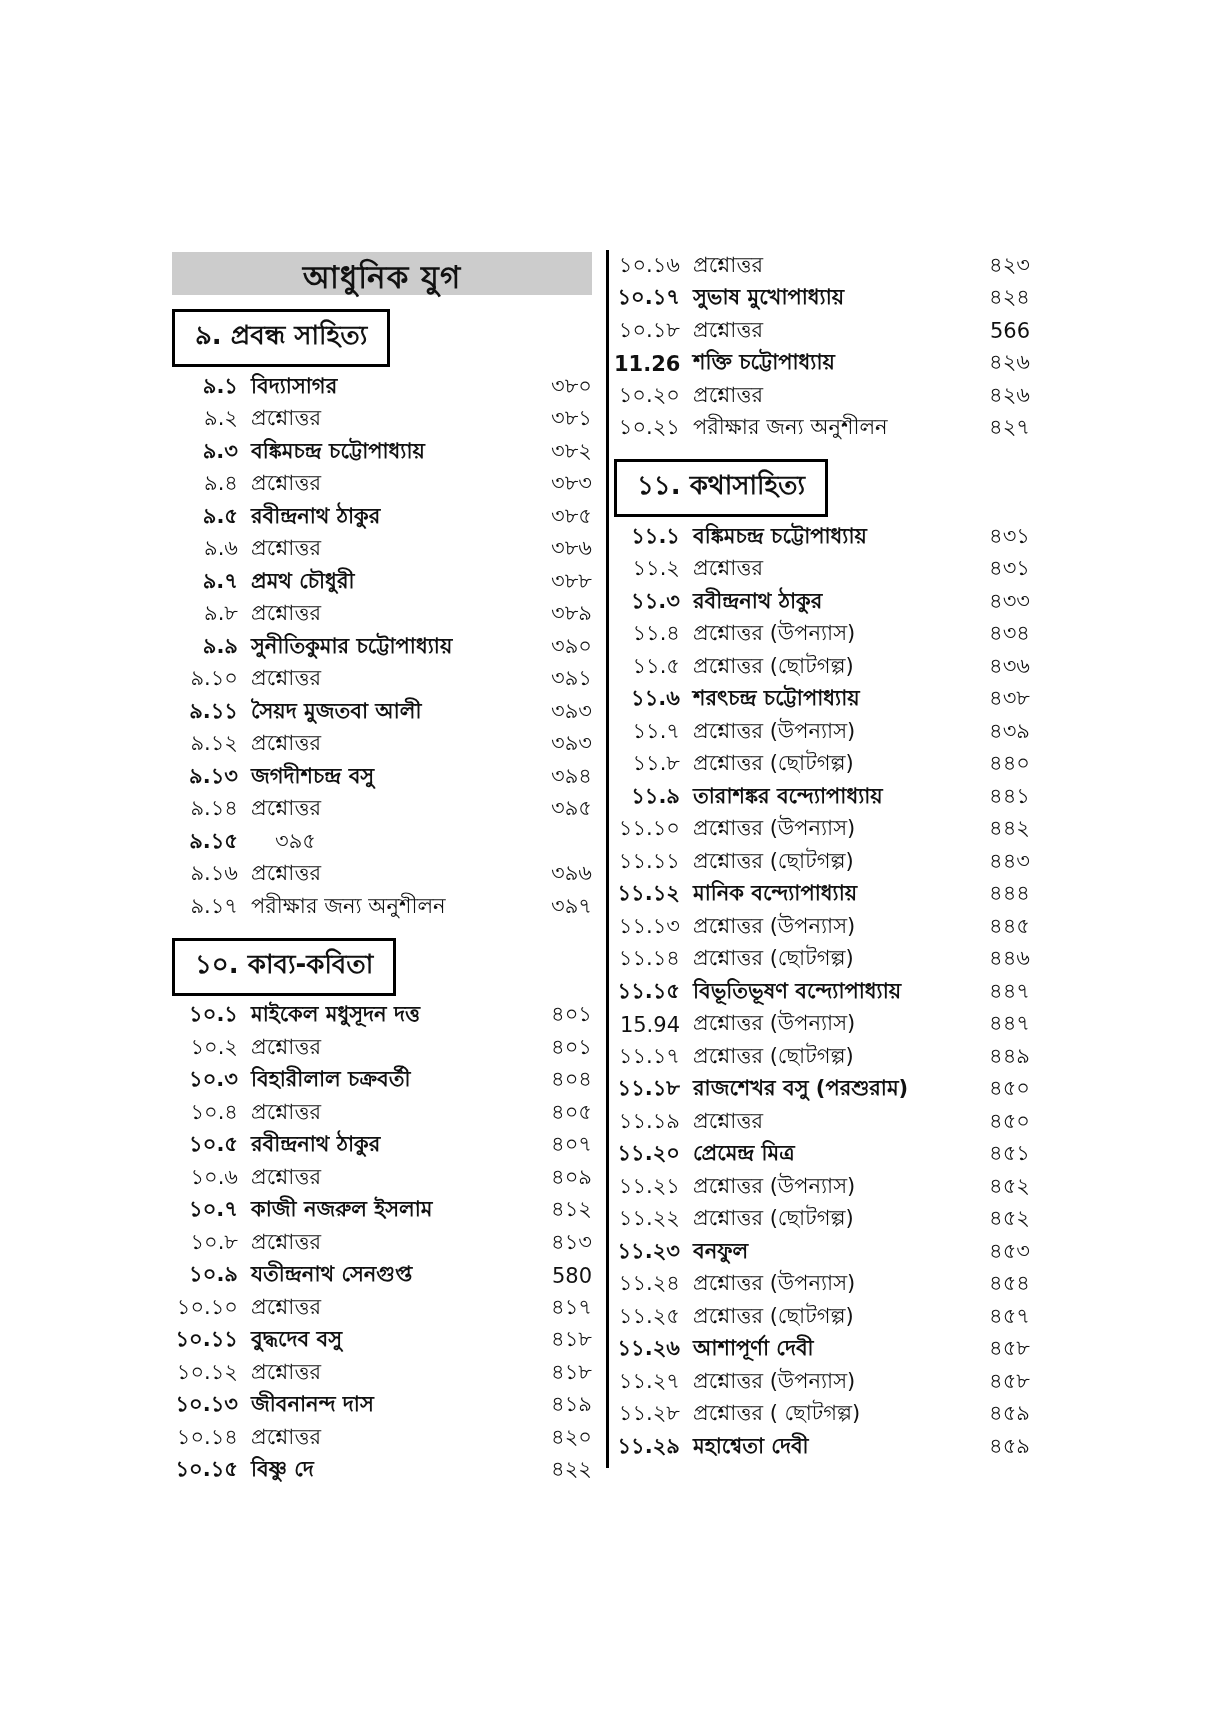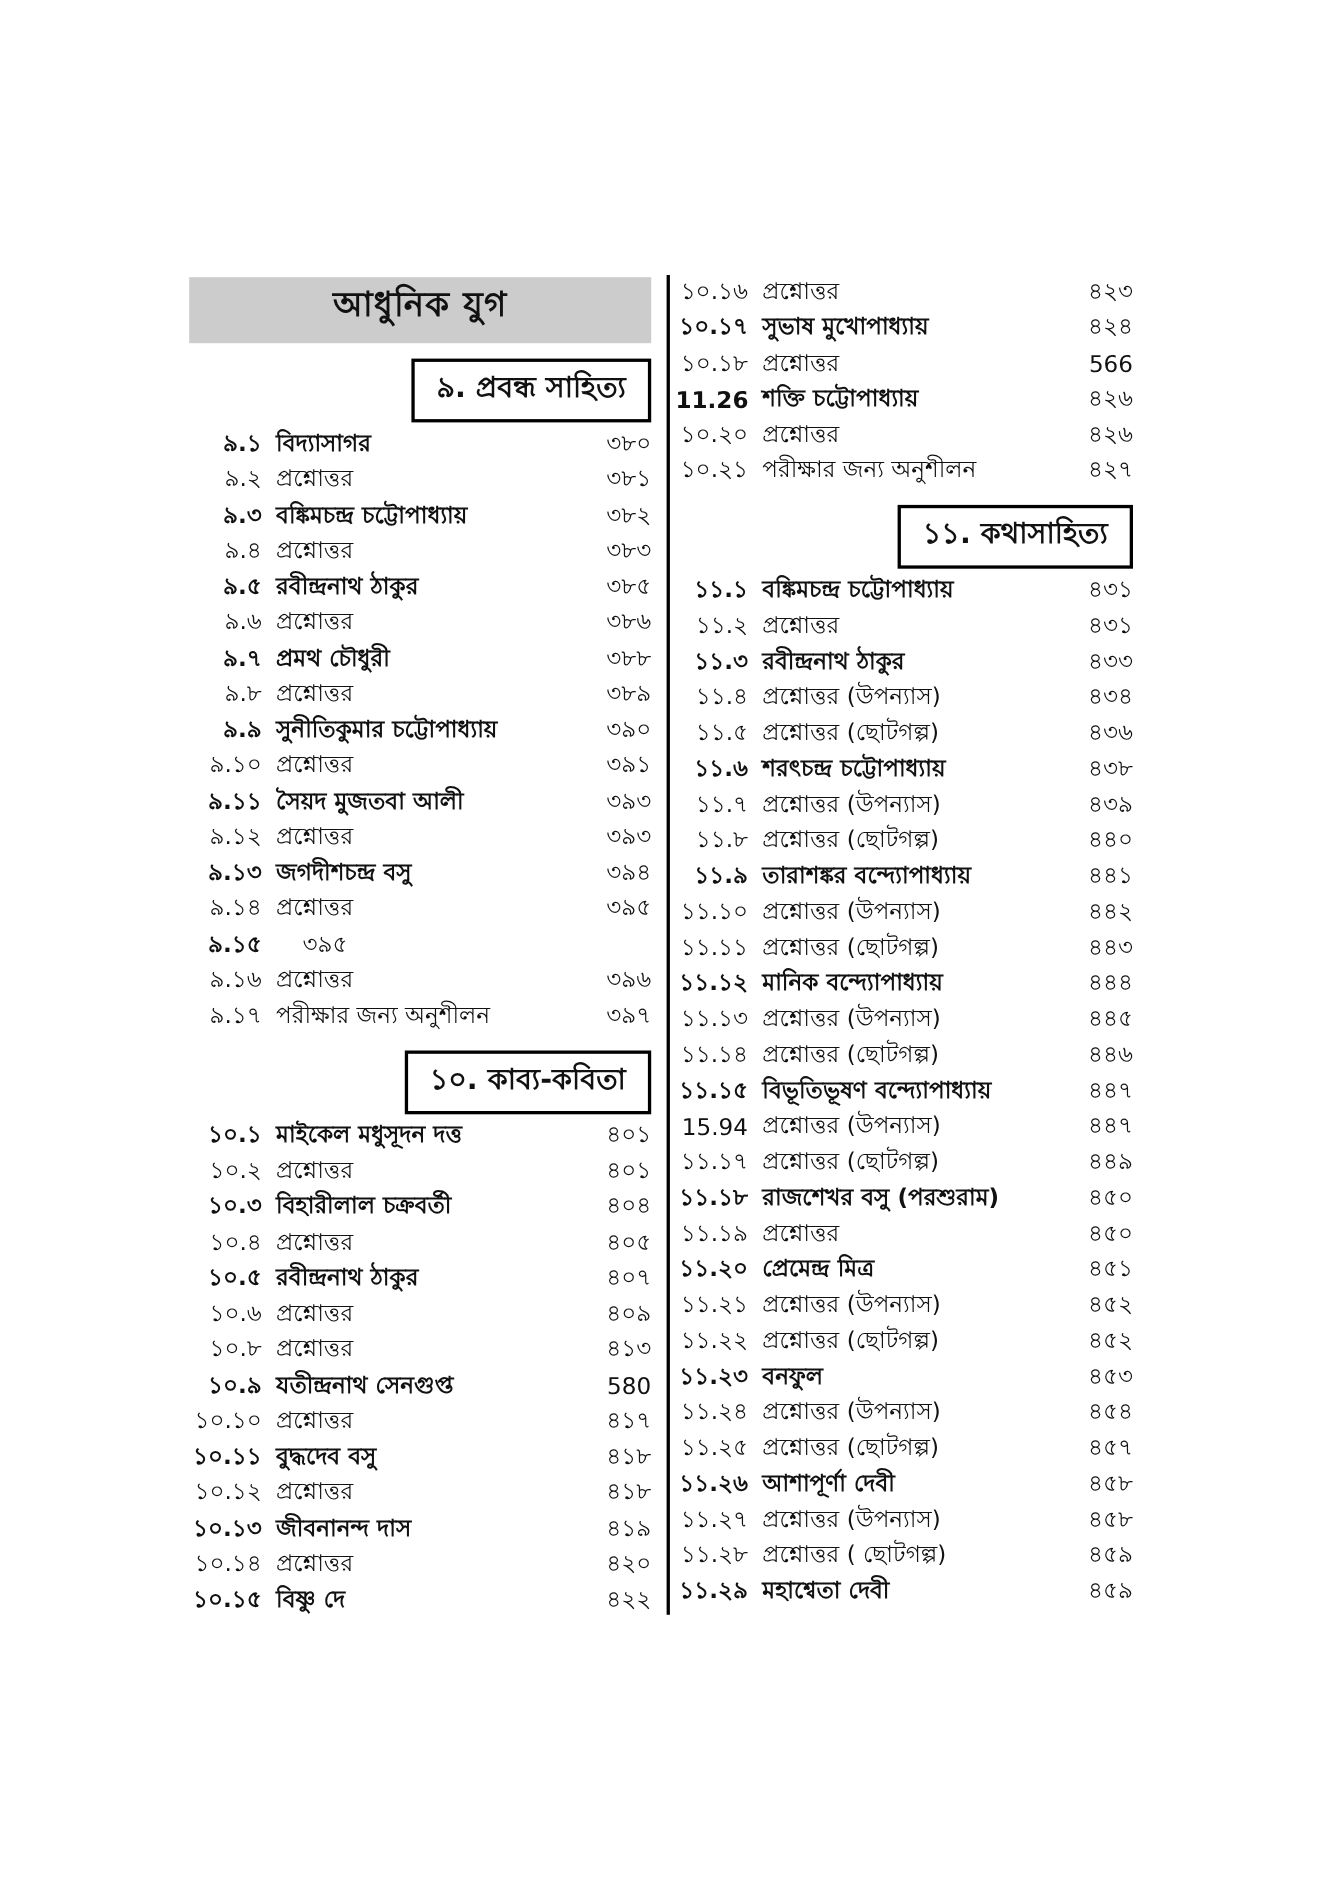--- a/index.html
+++ b/index.html
@@ -12,28 +12,28 @@
     overflow:hidden;
   }
   .col{position:absolute;}
   #col-left{left:172px;top:252px;width:420px;}
   #col-right{left:614px;top:250px;width:416px;}
   .divider{
     position:absolute;left:606px;top:250px;
     width:3px;height:1218px;background:#000;
   }
   .banner{
-    height:60px;line-height:51px;
+    height:43px;line-height:51px;
     background:#cccccc;
     text-align:center;
     font-size:31px;font-weight:bold;
     margin-bottom:12px;
     letter-spacing:1px;
   }
-  .sec-wrap{text-align:right;margin:0 0 4px 0;}
+  .sec-wrap{text-align:left;margin:0 0 4px 0;}
   .sec-wrap.gap-top{margin-top:14px;}
   .sec-box{
     display:inline-block;
     border:3px solid #000;
     padding:3px 20px 5px 20px;
     font-size:26px;font-weight:bold;
     background:#fff;
   }
   .row{
     display:flex;
@@ -178,20 +178,25 @@
         <div class="row bold">
           <span class="no">১০.৫</span>
           <span class="title">রবীন্দ্রনাথ ঠাকুর</span>
           <span class="pg">৪০৭</span>
         </div>
         <div class="row">
           <span class="no">১০.৬</span>
           <span class="title">প্রশ্নোত্তর</span>
           <span class="pg">৪০৯</span>
         </div>
+        <div class="row bold">
+          <span class="no">১০.৭</span>
+          <span class="title">কাজী নজরুল ইসলাম</span>
+          <span class="pg">৪১২</span>
+        </div>
         <div class="row">
           <span class="no">১০.৮</span>
           <span class="title">প্রশ্নোত্তর</span>
           <span class="pg">৪১৩</span>
         </div>
         <div class="row bold">
           <span class="no">১০.৯</span>
           <span class="title">যতীন্দ্রনাথ সেনগুপ্ত</span>
           <span class="pg">580</span>
         </div>

